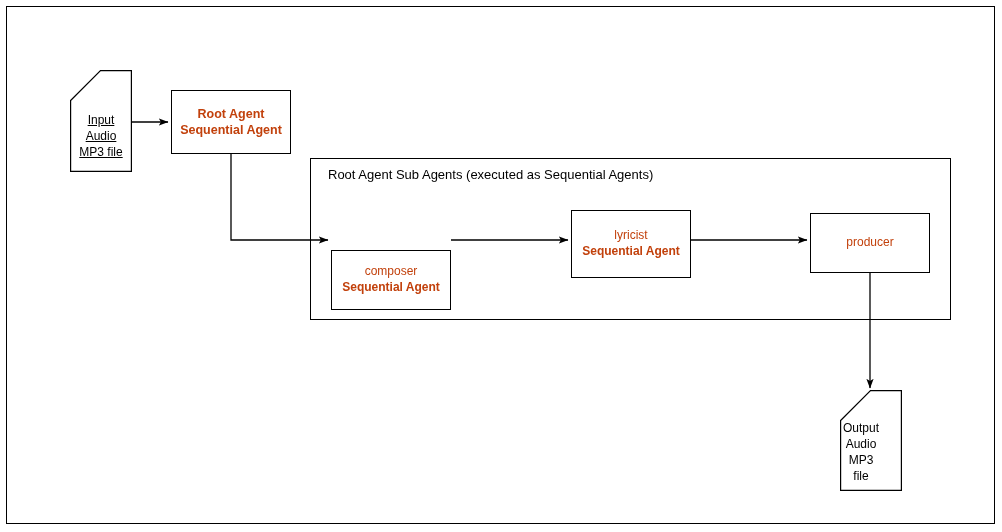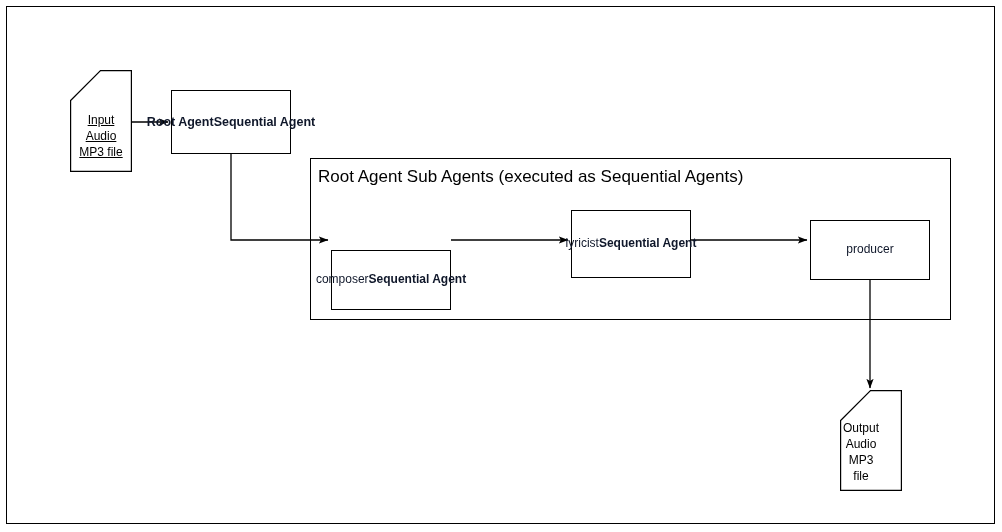--- a/index.html
+++ b/index.html
@@ -34,24 +34,25 @@
     width: 1002px;
     height: 532px;
     pointer-events: none;
   }
   .node {
     position: absolute;
     box-sizing: border-box;
     border: 1px solid #000000;
     background: #ffffff;
     display: flex;
+    flex-direction: column;
     align-items: center;
     justify-content: center;
     text-align: center;
-    color: #0f172a;
+    color: #c2410c;
     line-height: 1.32;
   }
   .node .ln {
     display: block;
     white-space: nowrap;
   }
   .bold .ln { font-weight: bold; }
   .b2 { font-weight: bold; }
   .reg { font-weight: normal; }
 
@@ -63,38 +64,38 @@
   #composer-node {
     left: 331px; top: 210px; width: 120px; height: 60px;
     font-size: 12px;
     margin-top: 40px;
   }
   #lyricist-node {
     left: 571px; top: 210px; width: 120px; height: 68px;
     font-size: 12px;
   }
   #producer-node {
-    left: 810px; top: 220px; width: 120px; height: 60px;
+    left: 810px; top: 213px; width: 120px; height: 60px;
     font-size: 12px;
   }
 
   
   #subagents-group {
     position: absolute;
     left: 310px; top: 158px;
     width: 641px; height: 162px;
     box-sizing: border-box;
     border: 1px solid #000000;
     background: transparent;
   }
   #subagents-label {
     position: absolute;
-    left: 318px;
+    left: 328px;
     top: 167px;
-    font-size: 17px;
+    font-size: 13px;
     color: #000000;
     white-space: nowrap;
   }
 
   
   .doc {
     position: absolute;
     color: #000000;
     font-size: 12px;
     line-height: 1.34;

